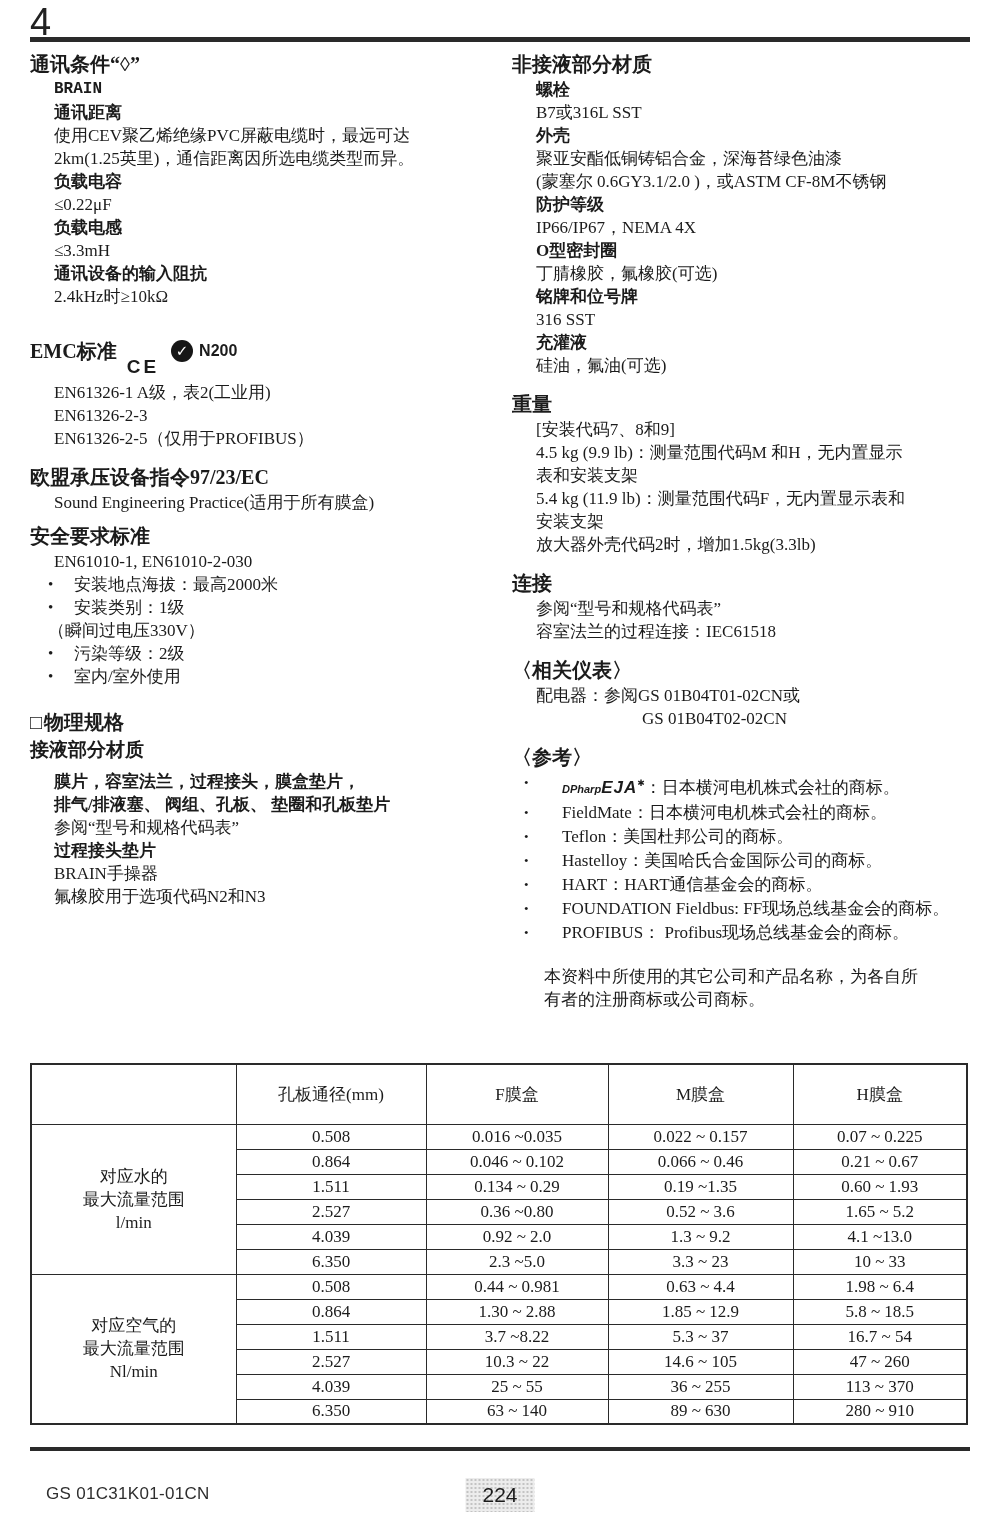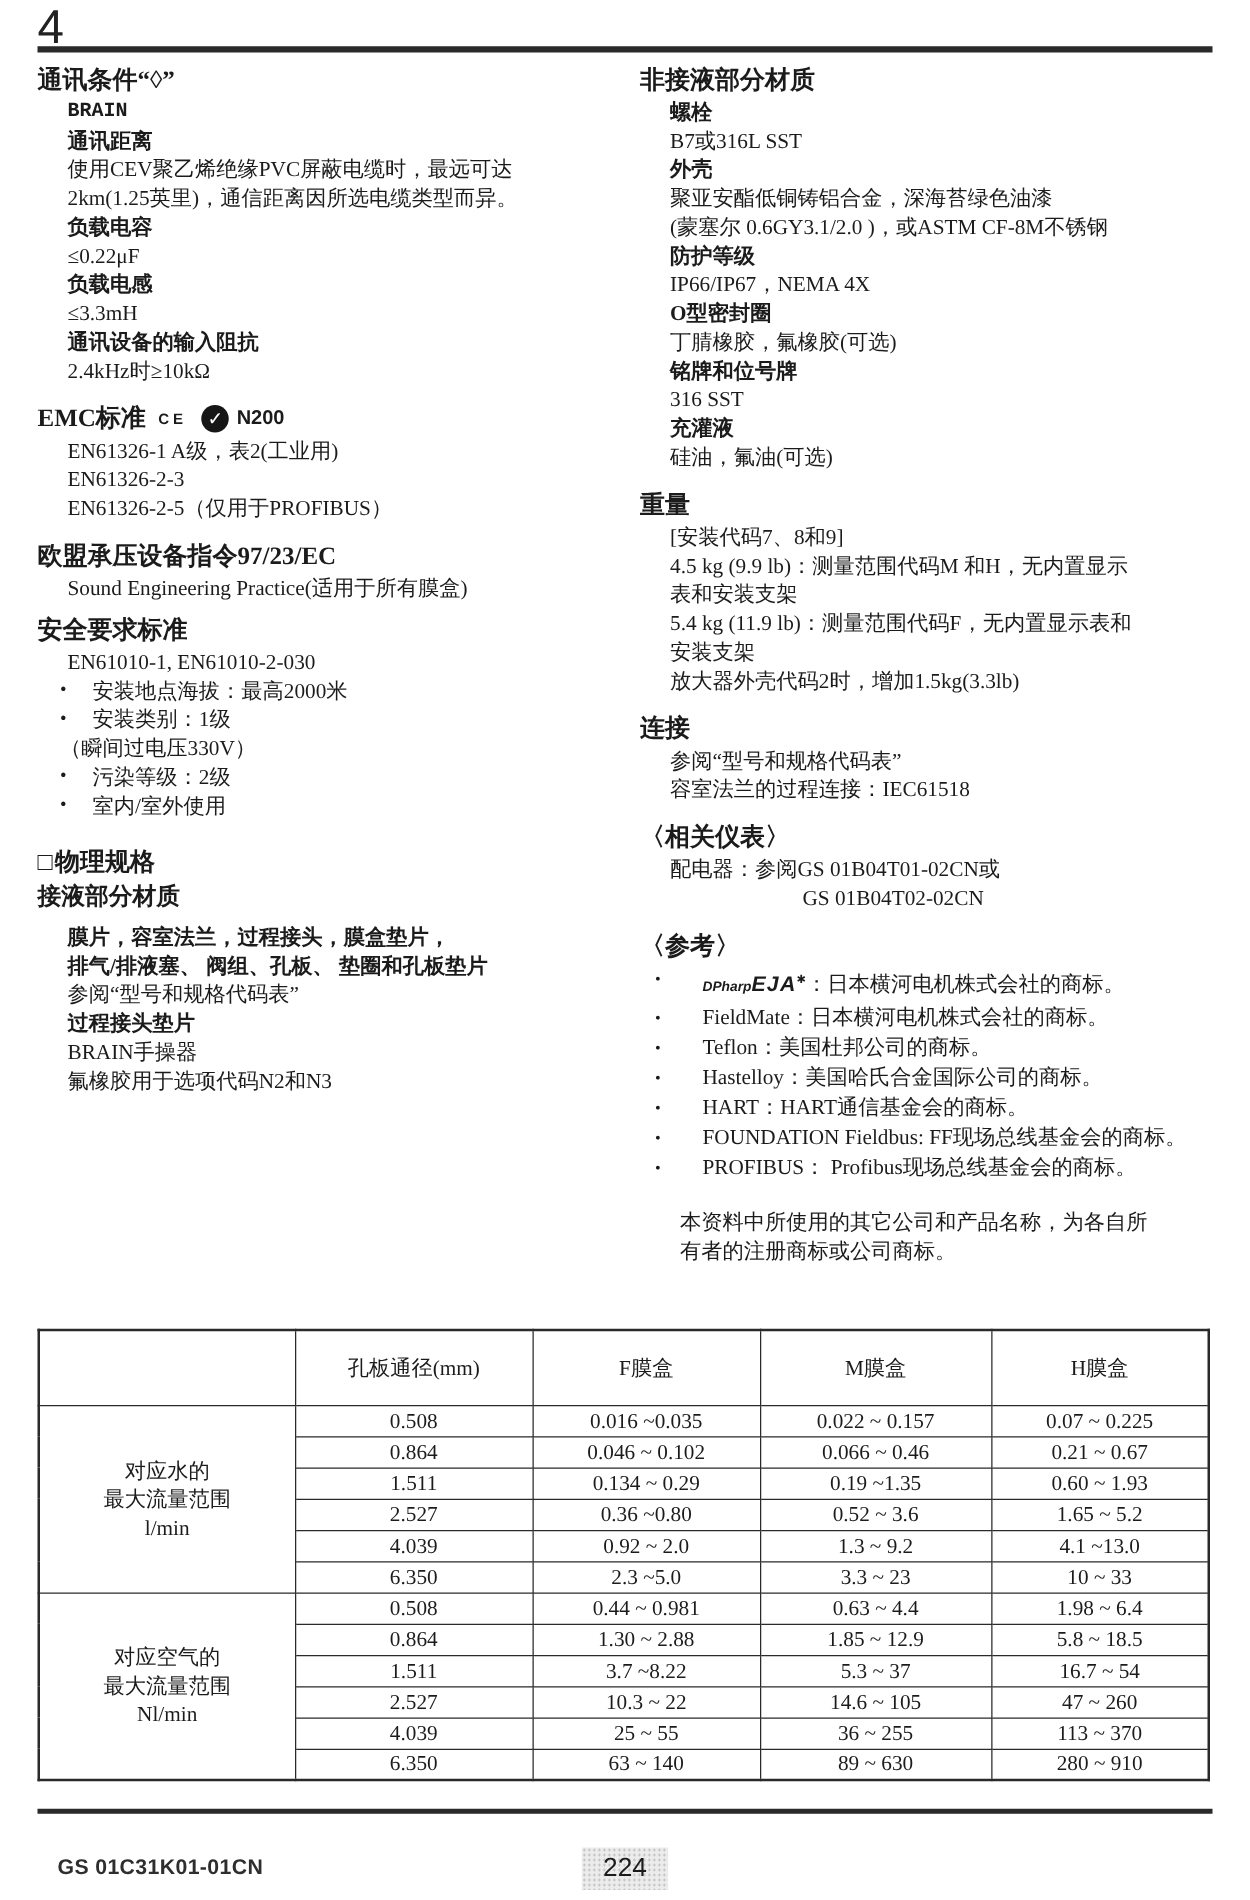--- a/index.html
+++ b/index.html
@@ -26,21 +26,21 @@
   .h2 { font-weight:bold; }
   .i1 { padding-left:24px; }
   .i0 { padding-left:18px; }
   .bl { display:flex; padding-left:18px; }
   .bl .dot { width:26px; flex:none; font-size:15px; }
   .i-deep { padding-left:130px; }
   .note { padding-left:32px; margin-top:20px; }
 
   .emc-row { display:flex; align-items:center; gap:6px; }
   .ce { font-family:"Liberation Sans","DejaVu Sans",sans-serif; font-weight:bold;
-        font-size:12px; letter-spacing:3px; margin-left:4px; }
+        font-size:19px; letter-spacing:3px; margin-left:4px;margin-top:32px; }
   .ctick { display:inline-block; width:22px; height:22px; border-radius:50%;
            background:#161616; color:#fff; text-align:center; line-height:22px;
            font-size:15px; font-weight:bold; margin-left:6px;
            font-family:"DejaVu Sans",sans-serif; }
   .n200 { font-family:"Liberation Sans","DejaVu Sans",sans-serif; font-weight:bold; font-size:16px; }
 
   .sq { font-weight:bold; margin-right:2px; }
 
   .mono { font-family:"Liberation Mono","DejaVu Sans Mono",monospace; font-weight:bold; font-size:16px; }
 
@@ -57,21 +57,21 @@
     border-collapse:collapse; table-layout:fixed; font-size:17px;
     border:2.5px solid #2a2a2a; }
   table.spec th, table.spec td {
     border:1.5px solid #2a2a2a; text-align:center; vertical-align:middle;
     font-weight:normal; padding:1px 2px; height:25px; }
   table.spec th { height:60px; }
   td.glabel { line-height:23px; }
   .c0 { width:205px; } .c1 { width:190px; } .c2 { width:182px; } .c3 { width:185px; } .c4 { width:174px; }
 
   .doc-number { position:absolute; left:46px; top:1484px; font-size:17px;
-    font-family:"Liberation Sans","DejaVu Sans",sans-serif; font-weight:bold;
+    font-family:"Liberation Sans","DejaVu Sans",sans-serif; font-weight:normal;
     letter-spacing:0.3px; color:#2e2e2e; }
   .page-badge { position:absolute; left:50%; transform:translateX(-50%); top:1478px;
     padding:5px 17px; font-size:21px; font-family:"Liberation Sans","DejaVu Sans",sans-serif;
     color:#1b1b1b;
     background-color:#ececec;
     background-image:radial-gradient(#c3c3c3 1px, rgba(0,0,0,0) 1px);
     background-size:4px 4px; }
 </style>
 </head>
 <body>

